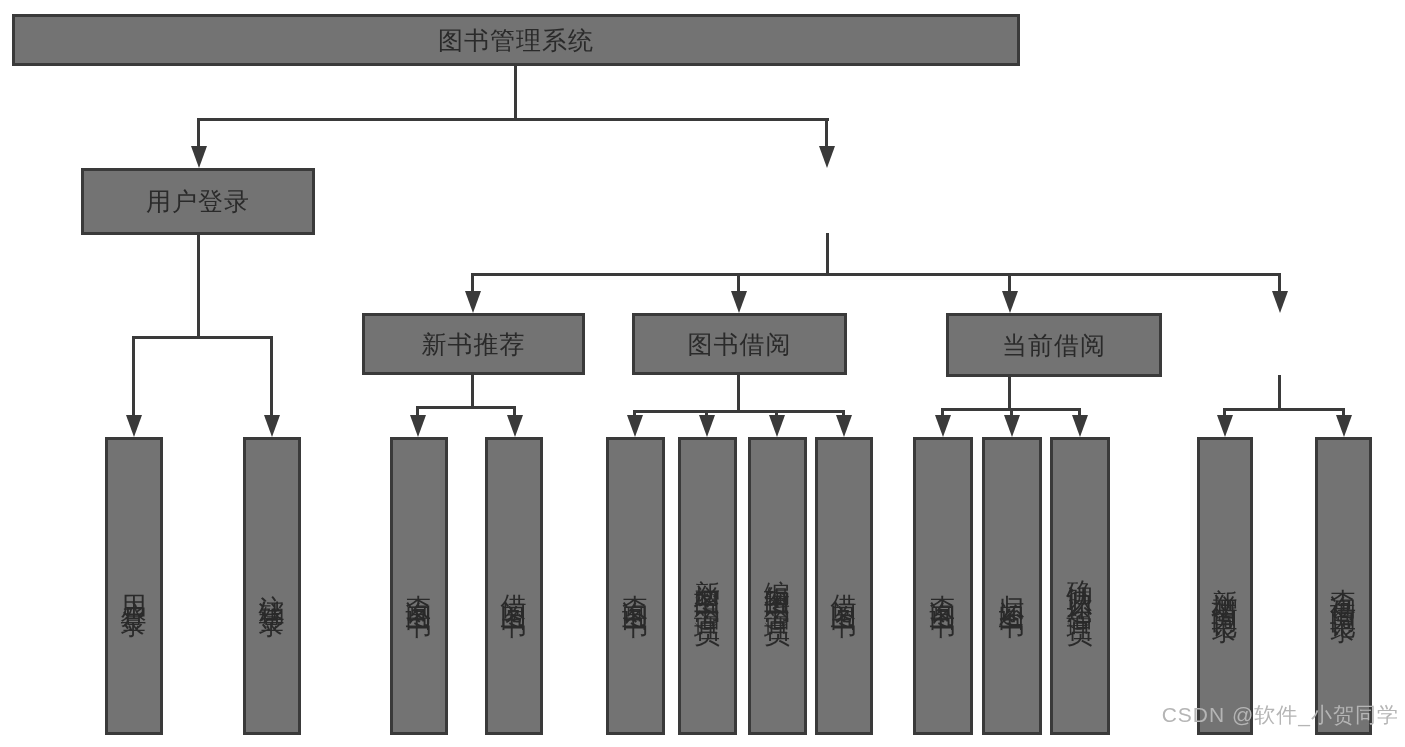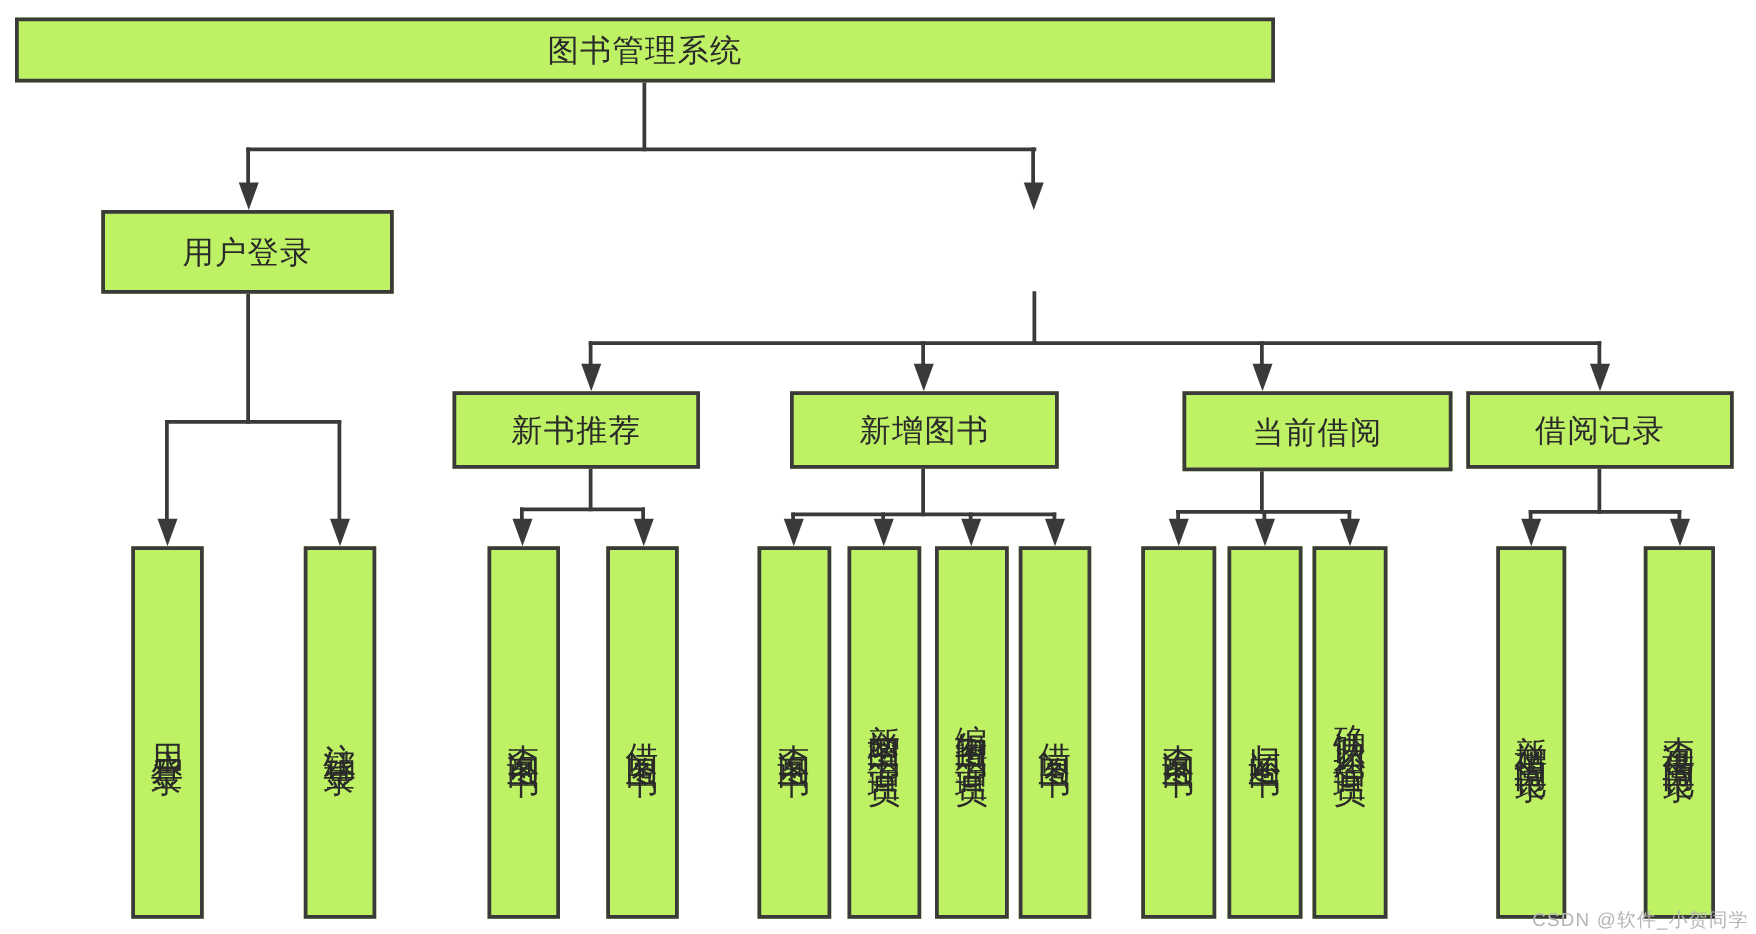--- a/index.html
+++ b/index.html
@@ -12,21 +12,21 @@
     width:1405px;height:747px;
     background:#ffffff;
     font-family:"Liberation Sans","DejaVu Sans",sans-serif;
     overflow:hidden;
   }
   .canvas{position:relative;width:1405px;height:747px;}
   .box{
     position:absolute;
     box-sizing:border-box;
     border:3px solid var(--line);
-    background:#bef264;
+    background:#737373;
     display:flex;align-items:center;justify-content:center;
     color:var(--text);
     font-size:25px;
     letter-spacing:1px;
   }
   .vbox .vtext{
     writing-mode:vertical-rl;
     text-orientation:mixed;
     font-size:26px;
     letter-spacing:6px;
@@ -36,22 +36,22 @@
   .hline{position:absolute;height:3px;background:var(--line);}
   .vline{position:absolute;width:3px;background:var(--line);}
   .arrowhead{
     position:absolute;width:0;height:0;
     border-left:8px solid transparent;
     border-right:8px solid transparent;
     border-top:22px solid var(--line);
   }
   .watermark{
     position:absolute;
-    right:6px;bottom:1px;
-    font-size:15px;
+    right:6px;bottom:18px;
+    font-size:21px;
     color:var(--watermark);
     letter-spacing:1px;
     white-space:nowrap;
   }
 </style>
 </head>
 <body style="background: rgb(255, 255, 255);">
 
 <div class="canvas">
 
@@ -77,24 +77,23 @@
   <div class="hline" style="left:471px;top:273px;width:810px;"></div>
   <div class="vline" style="left:471px;top:273px;height:24px;"></div>
   <div class="arrowhead" style="left:465px;top:291px;"></div>
   <div class="vline" style="left:737px;top:273px;height:24px;"></div>
   <div class="arrowhead" style="left:731px;top:291px;"></div>
   <div class="vline" style="left:1008px;top:273px;height:24px;"></div>
   <div class="arrowhead" style="left:1002px;top:291px;"></div>
   <div class="vline" style="left:1278px;top:273px;height:24px;"></div>
   <div class="arrowhead" style="left:1272px;top:291px;"></div>
 
-  <div class="box" style="left:362px;top:313px;width:198px;height:62px;">新书推荐</div>
-  <div class="box" style="left:632px;top:313px;width:215px;height:62px;">新增图书</div>
+  <div class="box" style="left:362px;top:313px;width:223px;height:62px;">新书推荐</div>
+  <div class="box" style="left:632px;top:313px;width:215px;height:62px;">图书借阅</div>
   <div class="box" style="left:902px;top:313px;width:216px;height:64px;margin-left:44px;">当前借阅</div>
-  <div class="box" style="left:1173px;top:313px;width:214px;height:62px;">借阅记录</div>
 
   <div class="vline" style="left:471px;top:375px;height:34px;"></div>
   <div class="hline" style="left:416px;top:406px;width:100px;"></div>
   <div class="vline" style="left:416px;top:406px;height:14px;"></div>
   <div class="arrowhead" style="left:410px;top:415px;"></div>
   <div class="vline" style="left:513px;top:406px;height:14px;"></div>
   <div class="arrowhead" style="left:507px;top:415px;"></div>
 
   <div class="vline" style="left:737px;top:375px;height:38px;"></div>
   <div class="hline" style="left:633px;top:410px;width:212px;"></div>

